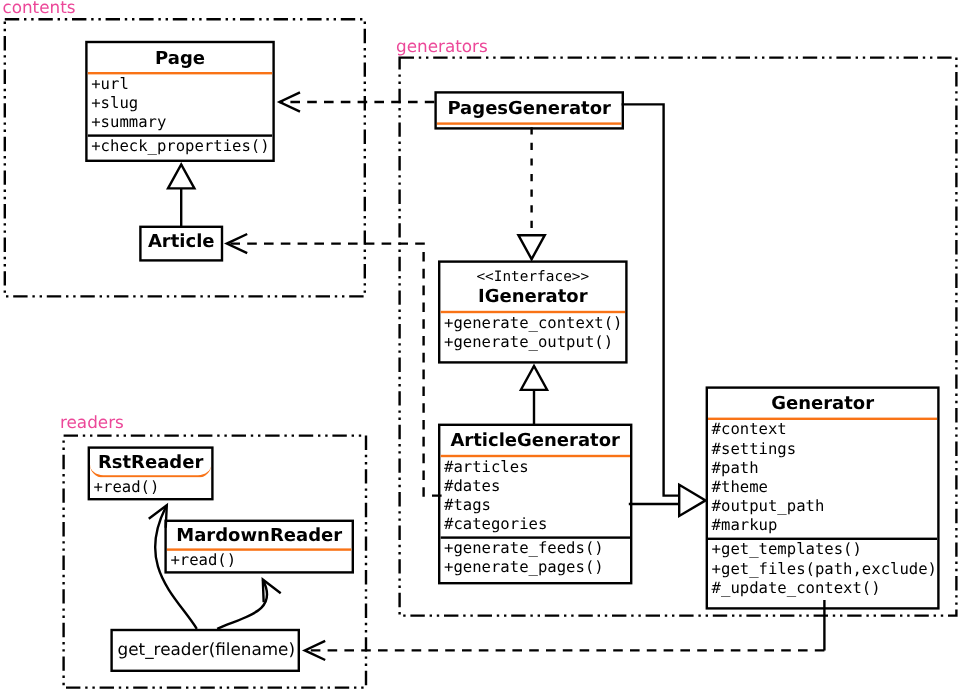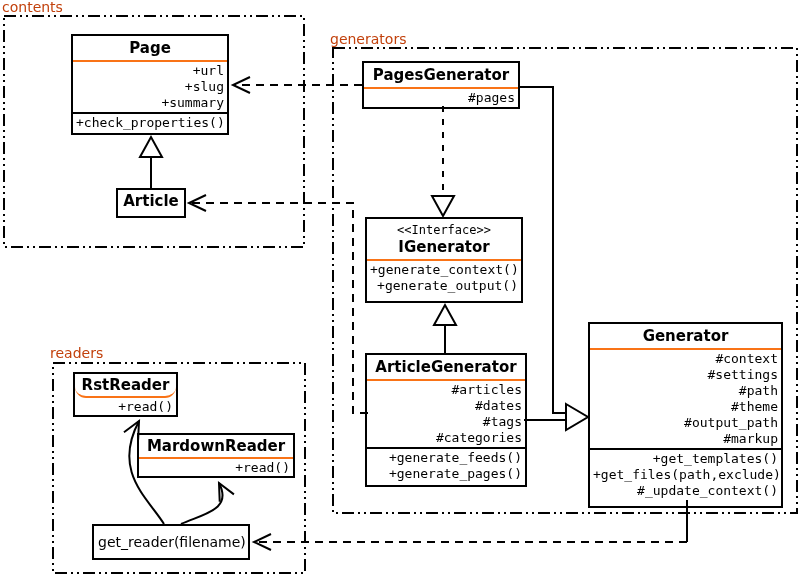--- a/index.html
+++ b/index.html
@@ -1,28 +1,28 @@
 <!DOCTYPE html>
 <html><head>
 <meta charset="utf-8">
 <style>
   html,body{margin:0;padding:0;background:#fff;}
   #root{position:relative;width:803px;height:579px;background:#fff;
         font-family:"DejaVu Sans",sans-serif;color:#000;overflow:hidden;}
-  .pkg-label{position:absolute;font:14px/15px "DejaVu Sans",sans-serif;color:#c2410c;}
+  .pkg-label{position:absolute;font:14px/15px "DejaVu Sans",sans-serif;color:#ec4899;}
   .cls{position:absolute;background:#fff;border:2px solid #000;box-sizing:border-box;
        display:flex;flex-direction:column;overflow:hidden;z-index:1;}
   .cls-title{font:bold 15px/20px "DejaVu Sans",sans-serif;text-align:center;
              padding:2px 4px;border-bottom:2px solid #f97316;flex:0 0 auto;}
   .cls.solo .cls-title{border-bottom:none;}
   .stereo{font:12px/14px "DejaVu Sans Mono",monospace;text-align:center;padding-top:4px;}
   .cls-title.with-stereo{padding-top:0;}
   .sec{padding:1px 3px;border-bottom:2px solid #000;flex:0 0 auto;}
   .sec:last-child{border-bottom:none;}
-  .row{font:13px/16px "DejaVu Sans Mono",monospace;white-space:pre;text-align:right;}
+  .row{font:13px/16px "DejaVu Sans Mono",monospace;white-space:pre;}
   .plain-title{font:14px/18px "DejaVu Sans",sans-serif;text-align:center;padding:7px 4px;}
   svg.overlay{position:absolute;left:0;top:0;z-index:2;pointer-events:none;}
 </style>
 </head>
 <body>
 
 <div id="root">
 
   <div class="pkg-label" style="left:2px;top:0px;">contents</div>
   <div class="pkg-label" style="left:330px;top:32px;">generators</div>
@@ -37,21 +37,21 @@
     </div>
     <div class="sec">
       <div class="row">+check_properties()</div>
     </div>
   </div>
 
   <div class="cls solo" style="left:116px;top:188px;width:70px;height:30px;">
     <div class="cls-title" style="line-height:22px;padding:0;">Article</div>
   </div>
 
-  <div class="cls" style="left:362px;top:61px;width:158px;height:48px;">
+  <div class="cls" style="left:362px;top:76px;width:158px;height:32px;">
     <div class="cls-title">PagesGenerator</div>
     <div class="sec">
       <div class="row">#pages</div>
     </div>
   </div>
 
   <div class="cls" style="left:365px;top:217px;width:158px;height:86px;">
     <div class="stereo">&lt;&lt;Interface&gt;&gt;</div>
     <div class="cls-title with-stereo">IGenerator</div>
     <div class="sec">

